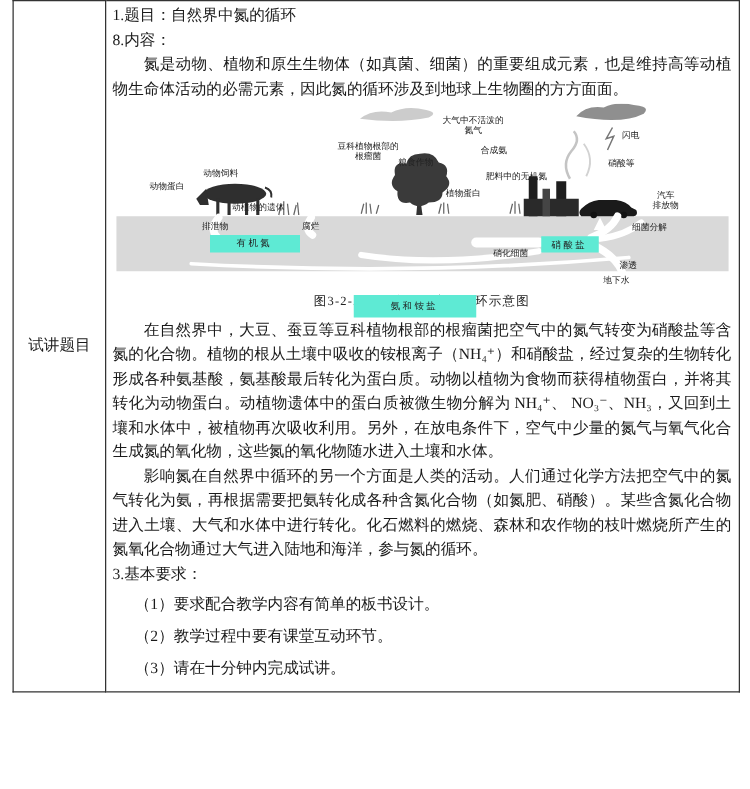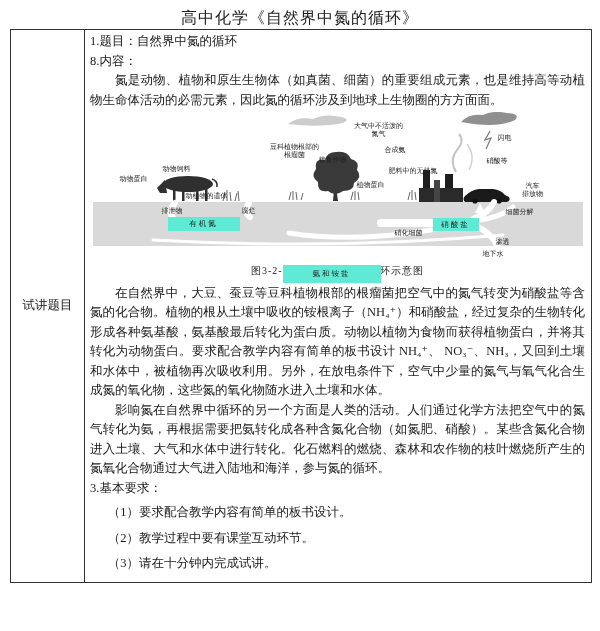--- a/index.html
+++ b/index.html
@@ -61,21 +61,20 @@
     position:absolute;background:#5eead4;z-index:2;
     display:flex;align-items:center;justify-content:center;
     font-size:7.5px;letter-spacing:2px;color:#222;
   }
 </style>
 </head>
 <body>
 
 <div class="page">
 
-  <div class="doc-title">高中化学《自然界中氮的循环》</div>
 
 
   <table class="main-table">
     <tbody>
     <tr>
       <td class="label-cell">试讲题目</td>
       <td class="content-cell">
 
         <div class="plain-line">1.题目：自然界中氮的循环</div>
         <div class="plain-line">8.内容：</div>
@@ -161,21 +160,21 @@
           <span class="dlabel" style="left:403px;top:126px;">渗透</span>
           <span class="dlabel" style="left:390px;top:138px;">地下水</span>
 
           <div class="dbox" style="left:75px;top:105px;width:72px;height:14px;">有机氮</div>
           <div class="dbox" style="left:190px;top:105px;width:98px;height:18px;margin-top:48px;">氨和铵盐</div>
           <div class="dbox" style="left:340px;top:106px;width:46px;height:13px;">硝酸盐</div>
         </div>
 
         <div class="fig-caption">图3-2-2 氮在自然界中的循环示意图</div>
 
-        <p>在自然界中，大豆、蚕豆等豆科植物根部的根瘤菌把空气中的氮气转变为硝酸盐等含氮的化合物。植物的根从土壤中吸收的铵根离子（NH₄⁺）和硝酸盐，经过复杂的生物转化形成各种氨基酸，氨基酸最后转化为蛋白质。动物以植物为食物而获得植物蛋白，并将其转化为动物蛋白。要求配合教学内容有简单的板书设计 NH₄⁺、 NO₃⁻、NH₃，又回到土壤和水体中，被植物再次吸收利用。另外，在放电条件下，空气中少量的氮气与氧气化合生成氮的氧化物，这些氮的氧化物随水进入土壤和水体。</p>
+        <p>在自然界中，大豆、蚕豆等豆科植物根部的根瘤菌把空气中的氮气转变为硝酸盐等含氮的化合物。植物的根从土壤中吸收的铵根离子（NH₄⁺）和硝酸盐，经过复杂的生物转化形成各种氨基酸，氨基酸最后转化为蛋白质。动物以植物为食物而获得植物蛋白，并将其转化为动物蛋白。动植物遗体中的蛋白质被微生物分解为 NH₄⁺、 NO₃⁻、NH₃，又回到土壤和水体中，被植物再次吸收利用。另外，在放电条件下，空气中少量的氮气与氧气化合生成氮的氧化物，这些氮的氧化物随水进入土壤和水体。</p>
         <p>影响氮在自然界中循环的另一个方面是人类的活动。人们通过化学方法把空气中的氮气转化为氨，再根据需要把氨转化成各种含氮化合物（如氮肥、硝酸）。某些含氮化合物进入土壤、大气和水体中进行转化。化石燃料的燃烧、森林和农作物的枝叶燃烧所产生的氮氧化合物通过大气进入陆地和海洋，参与氮的循环。</p>
 
         <div class="plain-line">3.基本要求：</div>
         <div class="req-line">（1）要求配合教学内容有简单的板书设计。</div>
         <div class="req-line">（2）教学过程中要有课堂互动环节。</div>
         <div class="req-line">（3）请在十分钟内完成试讲。</div>
 
       </td>
     </tr>
   </tbody>

